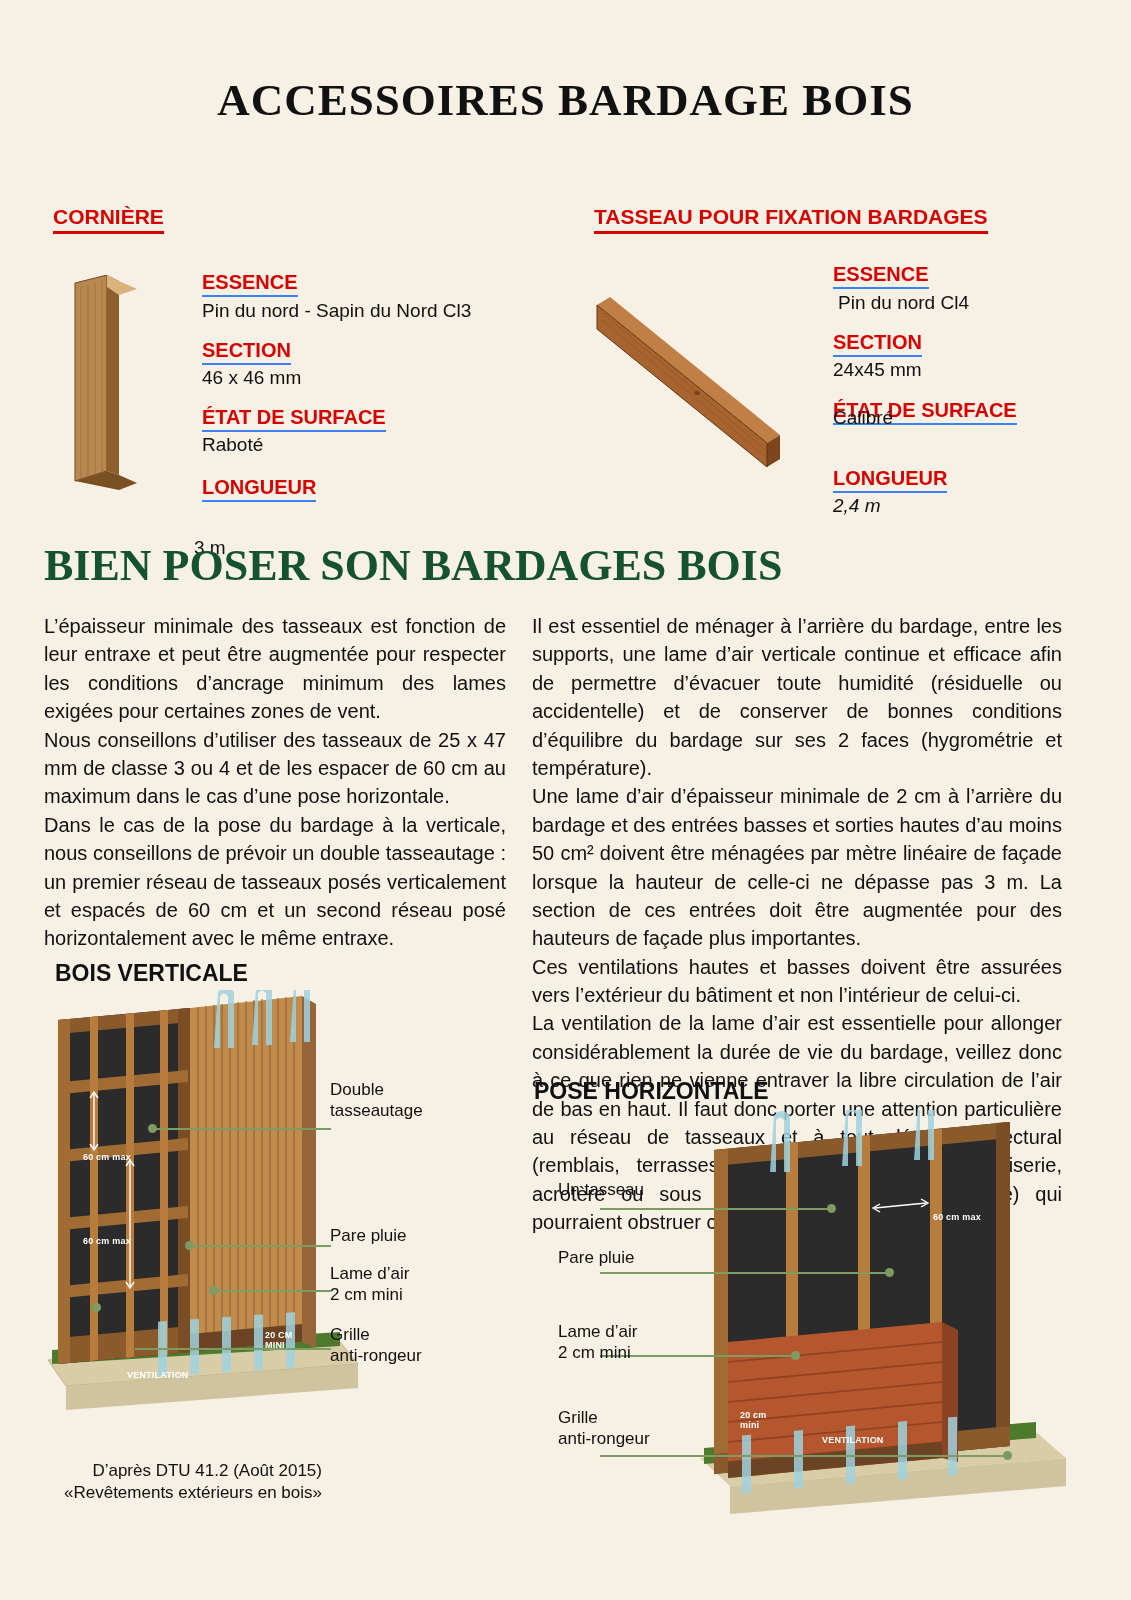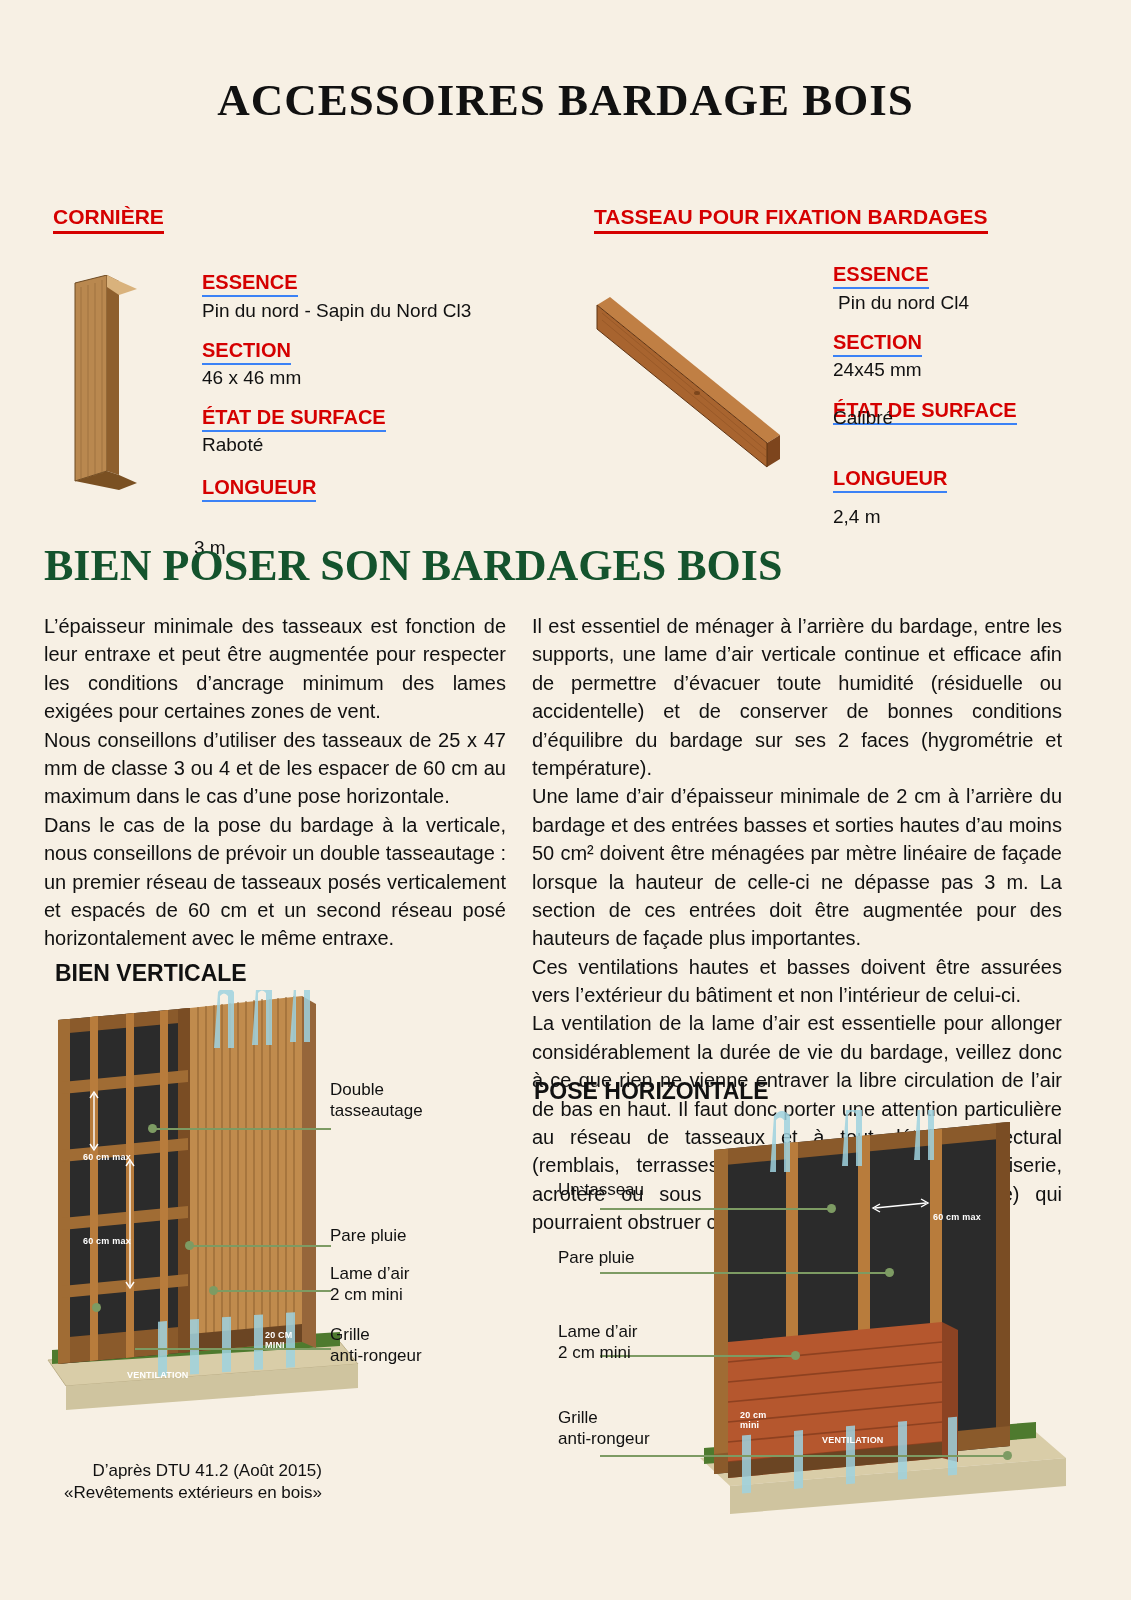--- a/index.html
+++ b/index.html
@@ -199,38 +199,38 @@
   <div class="spec-label" style="left:833px; top:263px;">ESSENCE</div>
   <div class="spec-value" style="left:838px; top:292px;">Pin du nord Cl4</div>
 
   <div class="spec-label" style="left:833px; top:331px;">SECTION</div>
   <div class="spec-value" style="left:833px; top:359px;">24x45 mm</div>
 
   <div class="spec-label" style="left:833px; top:399px;">ÉTAT DE SURFACE</div>
   <div class="spec-value" style="left:833px; top:407px;">Calibré</div>
 
   <div class="spec-label" style="left:833px; top:467px;">LONGUEUR</div>
-  <div class="spec-value" style="left:833px; top:506px;">2,4 m</div>
+  <div class="spec-value" style="left:833px; top:495px;font-style:italic;">2,4 m</div>
 
   <div class="section-title" style="left:44px; top:540px;">BIEN POSER SON BARDAGES BOIS</div>
 
   <div class="col" style="left:44px; top:612px; width:462px;">
     <p>L’épaisseur minimale des tasseaux est fonction de leur entraxe et peut être augmentée pour respecter les conditions d’ancrage minimum des lames exigées pour certaines zones de vent.</p>
     <p>Nous conseillons d’utiliser des tasseaux de 25 x 47 mm de classe 3 ou 4 et de les espacer de 60 cm au maximum dans le cas d’une pose horizontale.</p>
     <p>Dans le cas de la pose du bardage à la verticale, nous conseillons de prévoir un double tasseautage : un premier réseau de tasseaux posés verticalement et espacés de 60 cm et un second réseau posé horizontalement avec le même entraxe.</p>
   </div>
 
   <div class="col" style="left:532px; top:612px; width:530px;">
     <p>Il est essentiel de ménager à l’arrière du bardage, entre les supports, une lame d’air verticale continue et efficace afin de permettre d’évacuer toute humidité (résiduelle ou accidentelle) et de conserver de bonnes conditions d’équilibre du bardage sur ses 2 faces (hygrométrie et température).</p>
     <p>Une lame d’air d’épaisseur minimale de 2 cm à l’arrière du bardage et des entrées basses et sorties hautes d’au moins 50 cm² doivent être ménagées par mètre linéaire de façade lorsque la hauteur de celle-ci ne dépasse pas 3 m. La section de ces entrées doit être augmentée pour des hauteurs de façade plus importantes.</p>
     <p>Ces ventilations hautes et basses doivent être assurées vers l’extérieur du bâtiment et non l’intérieur de celui-ci.</p>
     <p>La ventilation de la lame d’air est essentielle pour allonger considérablement la durée de vie du bardage, veillez donc à ce que rien ne vienne entraver la libre circulation de l’air de bas en haut. Il faut donc porter une attention particulière au réseau de tasseaux et à tout détail architectural (remblais, terrasses, linteau et allège de menuiserie, acrotère ou sous pente de toiture par exemple) qui pourraient obstruer cette lame d’air.</p>
   </div>
 
-  <div class="diag-title" style="left:55px; top:960px;">BIEN VERTICALE</div>
+  <div class="diag-title" style="left:55px; top:960px;">BOIS VERTICALE</div>
 
   <svg class="scene" style="left:40px; top:990px; width:330px; height:430px;" viewBox="0 0 330 430">
 
     <polygon points="8,370 300,352 318,374 26,396" fill="#d9cda8"></polygon>
     <polygon points="8,370 300,352 318,374 26,396" fill="none" stroke="#bdb089" stroke-width="1"></polygon>
     <polygon points="26,396 318,374 318,398 26,420" fill="#cfc49f"></polygon>
     <polygon points="12,360 300,342 300,356 12,374" fill="#4e7a2e"></polygon>
 
     <polygon points="18,30 150,18 150,362 18,374" fill="#2b2b2b"></polygon>
 

